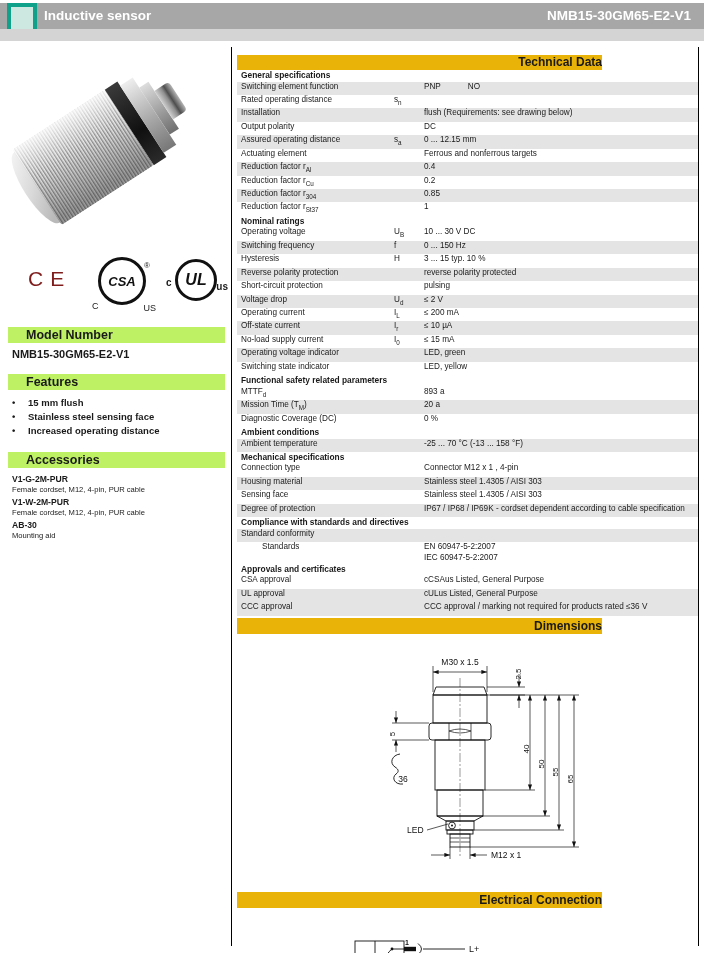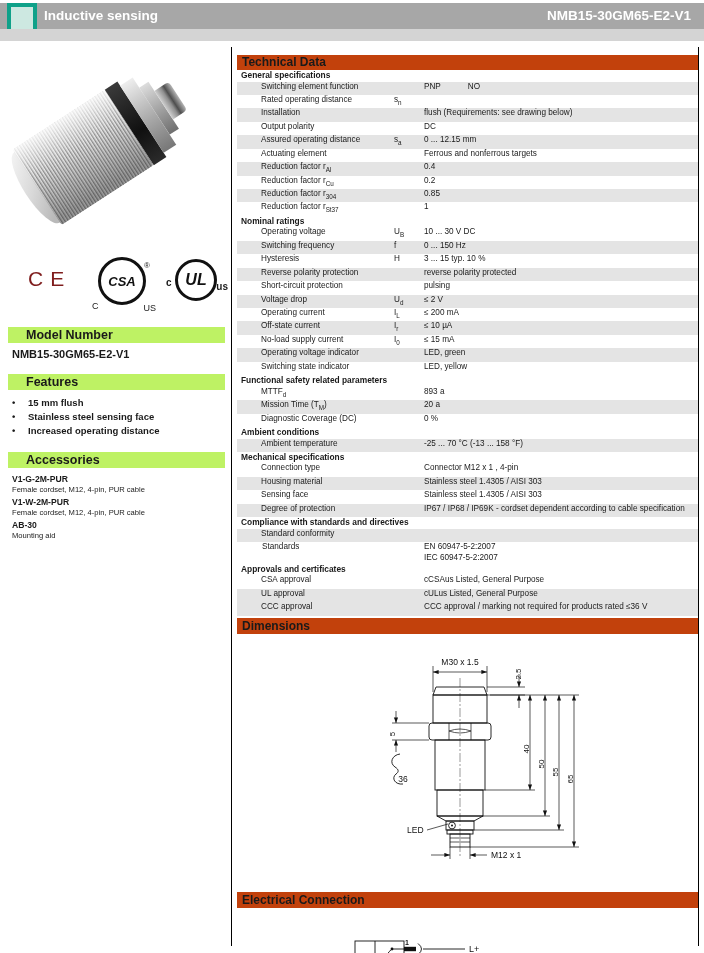--- a/index.html
+++ b/index.html
@@ -57,49 +57,49 @@
   .mn-value{position:absolute;left:4px;top:302px;font-size:11px;font-weight:bold;}
   .ft-list{position:absolute;left:4px;top:350px;width:210px;}
   .ft-item{font-size:9.5px;font-weight:bold;line-height:14px;display:flex;}
   .ft-item .bullet{width:16px;flex:none;}
   .ac-list{position:absolute;left:4px;top:426px;width:212px;}
   .ac-name{font-size:8.6px;font-weight:bold;line-height:11px;margin-top:2px;}
   .ac-desc{font-size:7.6px;line-height:10px;color:#222;}
 
   
   .right-col{position:absolute;left:237px;top:55px;width:461px;}
-  .sec-bar{width:461px;height:15px;background:#c2410c;font-size:12px;font-weight:bold;
-           line-height:15px;padding-left:5px;box-sizing:border-box;}
+  .sec-bar{width:365px;height:15px;background:#eab308;font-size:12px;font-weight:bold;
+           line-height:15px;padding-left:5px;box-sizing:border-box;text-align:right;}
   .sec-bar.dim{margin-top:2px;height:16px;line-height:16px;}
   .sec-bar.elec{margin-top:2px;height:16px;line-height:16px;}
 
   .t-heading{font-size:8.4px;font-weight:bold;line-height:11.5px;padding-left:4px;}
   .t-row{display:flex;min-height:10.8px;line-height:10.8px;font-size:8.2px;}
   .t-row.shaded{background:#e4e4e4;}
-  .t-label{width:157px;padding-left:24px;box-sizing:border-box;flex:none;}
+  .t-label{width:157px;padding-left:4px;box-sizing:border-box;flex:none;}
   .t-row.ind2 .t-label{padding-left:25px;}
   .t-sym{width:30px;flex:none;}
   .t-val{flex:1;padding-right:4px;white-space:pre-line;}
   .t-val .v2{display:inline-block;margin-left:27px;}
   sub{font-size:6.3px;}
 
   svg{display:block;}
   svg text{font-family:"Liberation Sans","DejaVu Sans",sans-serif;fill:#111;}
   .dln{stroke:#111;stroke-width:0.9;fill:none;}
   .thin{stroke:#111;stroke-width:0.7;fill:none;}
   .axis{stroke:#555;stroke-width:0.6;fill:none;stroke-dasharray:9 2 2 2;}
 </style>
 </head>
 <body>
 
 <div id="page">
 
   <div class="top-bar"></div>
   <div class="logo"></div>
-  <div class="top-title">Inductive sensing</div>
+  <div class="top-title">Inductive sensor</div>
   <div class="top-model">NMB15-30GM65-E2-V1</div>
   <div class="sub-strip"></div>
 
   <div class="vline l"></div>
   <div class="vline r"></div>
 
   <div class="left-col">
 
     <div class="photo-box">
       <div class="sensor-rot">

